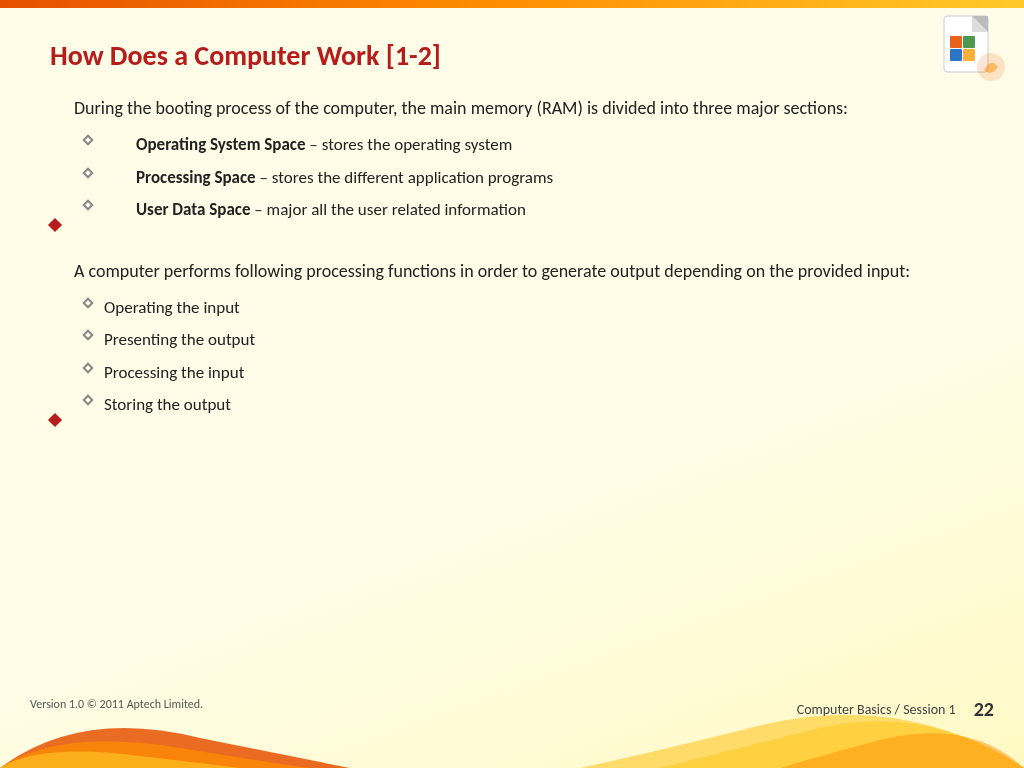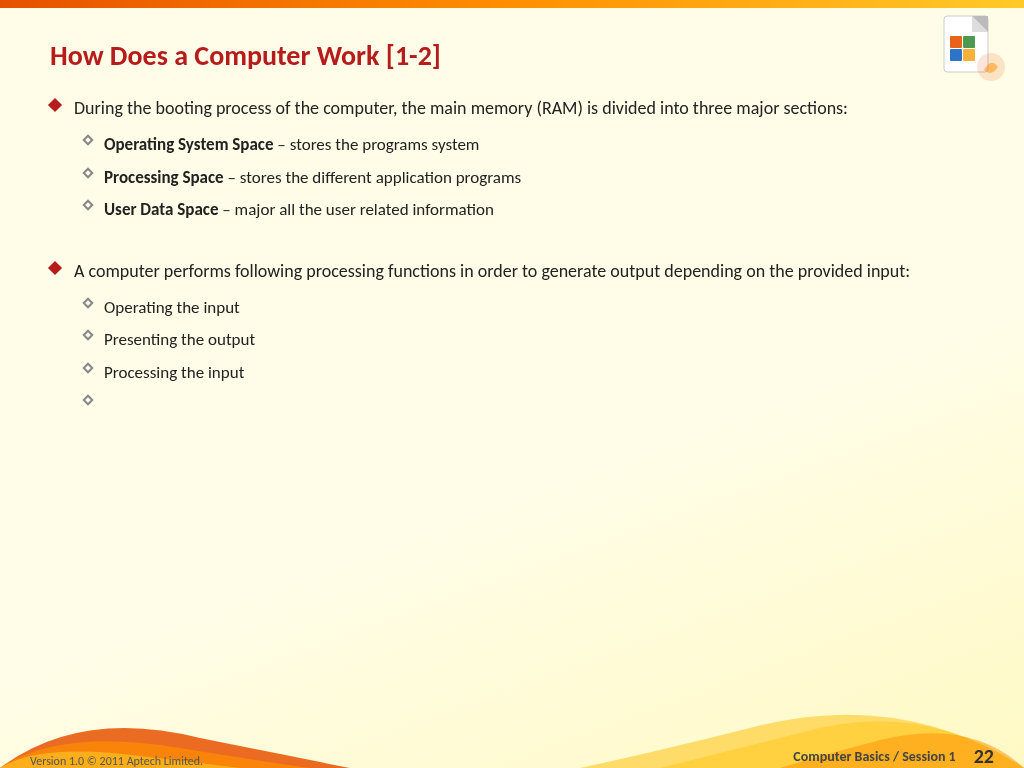--- a/index.html
+++ b/index.html
@@ -56,21 +56,21 @@
     .slide-title {
       font-size: 28px;
       font-weight: bold;
       color: #b71c1c;
       margin-bottom: 22px;
       font-family: Calibri, Arial, sans-serif;
     }
 
     .main-bullet {
       display: flex;
-      align-items: flex-start;
+      align-items: flex-end;
       margin-bottom: 18px;
     }
 
     .main-bullet-text {
       font-size: 18px;
       color: #222;
       line-height: 1.5;
       text-align: justify;
       flex: 1;
     }
@@ -87,51 +87,52 @@
     }
 
     .sub-bullet-text {
       font-size: 17px;
       color: #222;
       line-height: 1.5;
     }
 
     .sub-bullet-text strong {
       font-weight: bold;
+      margin-left: 32px;
     }
 
     
     .footer {
       position: absolute;
-      bottom: 0;
+      bottom: 16px;
       left: 0;
       right: 0;
       height: 55px;
       z-index: 10;
       display: flex;
-      align-items: flex-end;
+      align-items: flex-start;
       justify-content: space-between;
       padding: 0 30px;
     }
 
     .footer-left {
       font-size: 12px;
       color: #555;
     }
 
     .footer-right {
       display: flex;
       align-items: center;
       gap: 18px;
     }
 
     .footer-session {
       font-size: 14px;
       color: #444;
-      font-weight: 700;
+      font-weight: 400;
     }
 
     .footer-page {
       font-size: 20px;
       font-weight: bold;
       color: #333;
     }
 
     
     .bottom-deco {
@@ -210,21 +211,21 @@
 
     <div class="main-bullet">
       <span class="diamond"></span>
       <div class="main-bullet-text">
         <span>During the booting process of the computer, the main memory (RAM) is divided into three major sections:</span>
         <div class="sub-bullets">
 
           <div class="sub-bullet">
             <span class="small-diamond"></span>
             <span class="sub-bullet-text">
-              <strong>Operating System Space</strong><span> – stores the programs system</span>
+              <strong>Operating System Space</strong><span> – stores the operating system</span>
             </span>
           </div>
 
           <div class="sub-bullet">
             <span class="small-diamond"></span>
             <span class="sub-bullet-text">
               <strong>Processing Space</strong><span> – stores the different application programs</span>
             </span>
           </div>
 
@@ -257,20 +258,21 @@
             <span class="sub-bullet-text">Presenting the output</span>
           </div>
 
           <div class="sub-bullet">
             <span class="small-diamond"></span>
             <span class="sub-bullet-text">Processing the input</span>
           </div>
 
           <div class="sub-bullet">
             <span class="small-diamond"></span>
+            <span class="sub-bullet-text">Storing the output</span>
           </div>
 
         </div>
       </div>
     </div>
 
   </div>
 
   <div class="footer">
     <div class="footer-left">Version 1.0 © 2011 Aptech Limited.</div>

